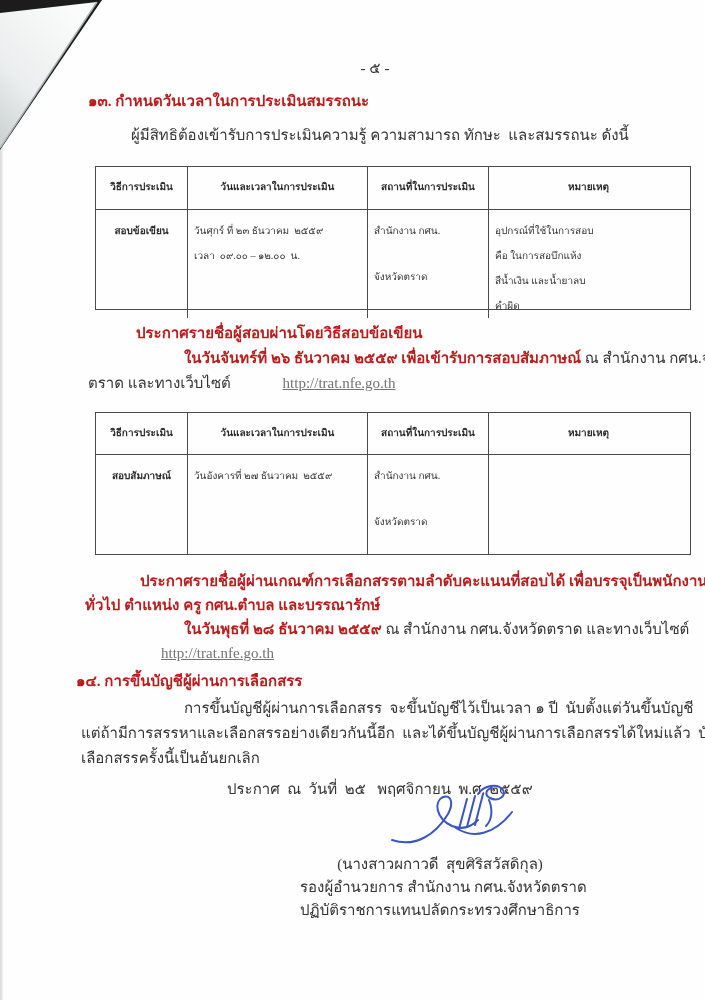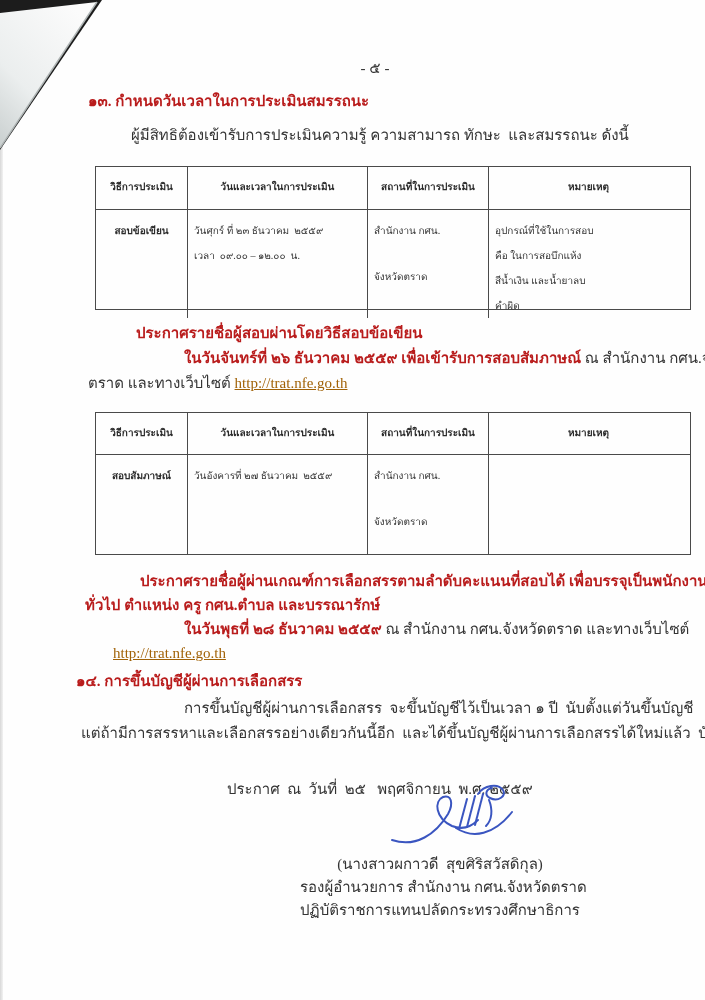--- a/index.html
+++ b/index.html
@@ -6,21 +6,21 @@
   .page{
     position:relative;width:705px;height:1000px;overflow:hidden;
     background:#fefefe;
     font-family:"Liberation Serif","DejaVu Serif",serif;
     color:#333;
   }
   .edge-strip{position:absolute;left:0;top:0;width:3px;height:1000px;background:linear-gradient(to right,#d8d8d8,#f2f2f2);}
   .line{position:absolute;font-size:15px;line-height:22px;white-space:pre;color:#343434;}
   .bold{font-weight:700;color:#b91c1c;}
   .center{text-align:center;}
-  .link{text-decoration:underline;color:#a16207;}
+  .link{text-decoration:underline;color:#737373;margin-left:48px;}
   
   .doc-table{position:absolute;left:95px;width:594px;border:1px solid #4a4a4a;background:transparent;}
   .t-row{display:grid;grid-template-columns:92px 180px 121px 199px;}
   .t-row.header{border-bottom:1px solid #4a4a4a;}
   .t-cell{border-right:1px solid #4a4a4a;padding:0 6px;font-size:10px;line-height:25px;color:#333;}
   .t-cell:last-child{border-right:none;}
   .header .t-cell{display:flex;align-items:flex-start;justify-content:center;padding-top:7px;font-weight:700;color:#2b2b2b;}
   .body .t-cell{padding-top:8px;}
   .cell-method{text-align:center;font-weight:700;color:#2b2b2b;}
   .cell-sub{white-space:pre;}
@@ -103,20 +103,21 @@
   </div>
 
   <div class="line bold" style="left:140px;top:570px;">ประกาศรายชื่อผู้ผ่านเกณฑ์การเลือกสรรตามลำดับคะแนนที่สอบได้ เพื่อบรรจุเป็นพนักงานราชการ</div>
   <div class="line bold" style="left:85px;top:594px;">ทั่วไป ตำแหน่ง ครู กศน.ตำบล และบรรณารักษ์</div>
   <div class="line" style="left:184px;top:618px;"><span class="bold">ในวันพุธที่ ๒๘ ธันวาคม ๒๕๕๙</span><span> ณ สำนักงาน กศน.จังหวัดตราด และทางเว็บไซต์</span></div>
   <div class="line" style="left:113px;top:642px;"><span class="link">http://trat.nfe.go.th</span></div>
 
   <div class="line bold" style="left:76px;top:670px;">๑๔. การขึ้นบัญชีผู้ผ่านการเลือกสรร</div>
   <div class="line" style="left:184px;top:697px;">การขึ้นบัญชีผู้ผ่านการเลือกสรร  จะขึ้นบัญชีไว้เป็นเวลา ๑ ปี  นับตั้งแต่วันขึ้นบัญชี</div>
   <div class="line" style="left:81px;top:722px;">แต่ถ้ามีการสรรหาและเลือกสรรอย่างเดียวกันนี้อีก  และได้ขึ้นบัญชีผู้ผ่านการเลือกสรรได้ใหม่แล้ว  บัญชีผู้ผ่านการ</div>
+  <div class="line" style="left:81px;top:747px;">เลือกสรรครั้งนี้เป็นอันยกเลิก</div>
 
   <div class="line" style="left:227px;top:778px;">ประกาศ  ณ  วันที่  ๒๕   พฤศจิกายน  พ.ศ. ๒๕๕๙</div>
 
   <svg class="sig-svg" width="135" height="72" viewBox="0 0 135 72">
     <g fill="none" stroke="#3a55c0" stroke-width="2" stroke-linecap="round">
       <path d="M4,58 C28,66 48,52 60,32 C66,21 63,12 55,15 C46,19 47,36 64,44 C74,48 83,45 90,38"></path>
       <path d="M68,46 C85,57 106,53 124,30"></path>
       <path d="M79,17 L71,47"></path>
       <path d="M87,14 L79,45"></path>
       <path d="M95,12 L87,43"></path>

